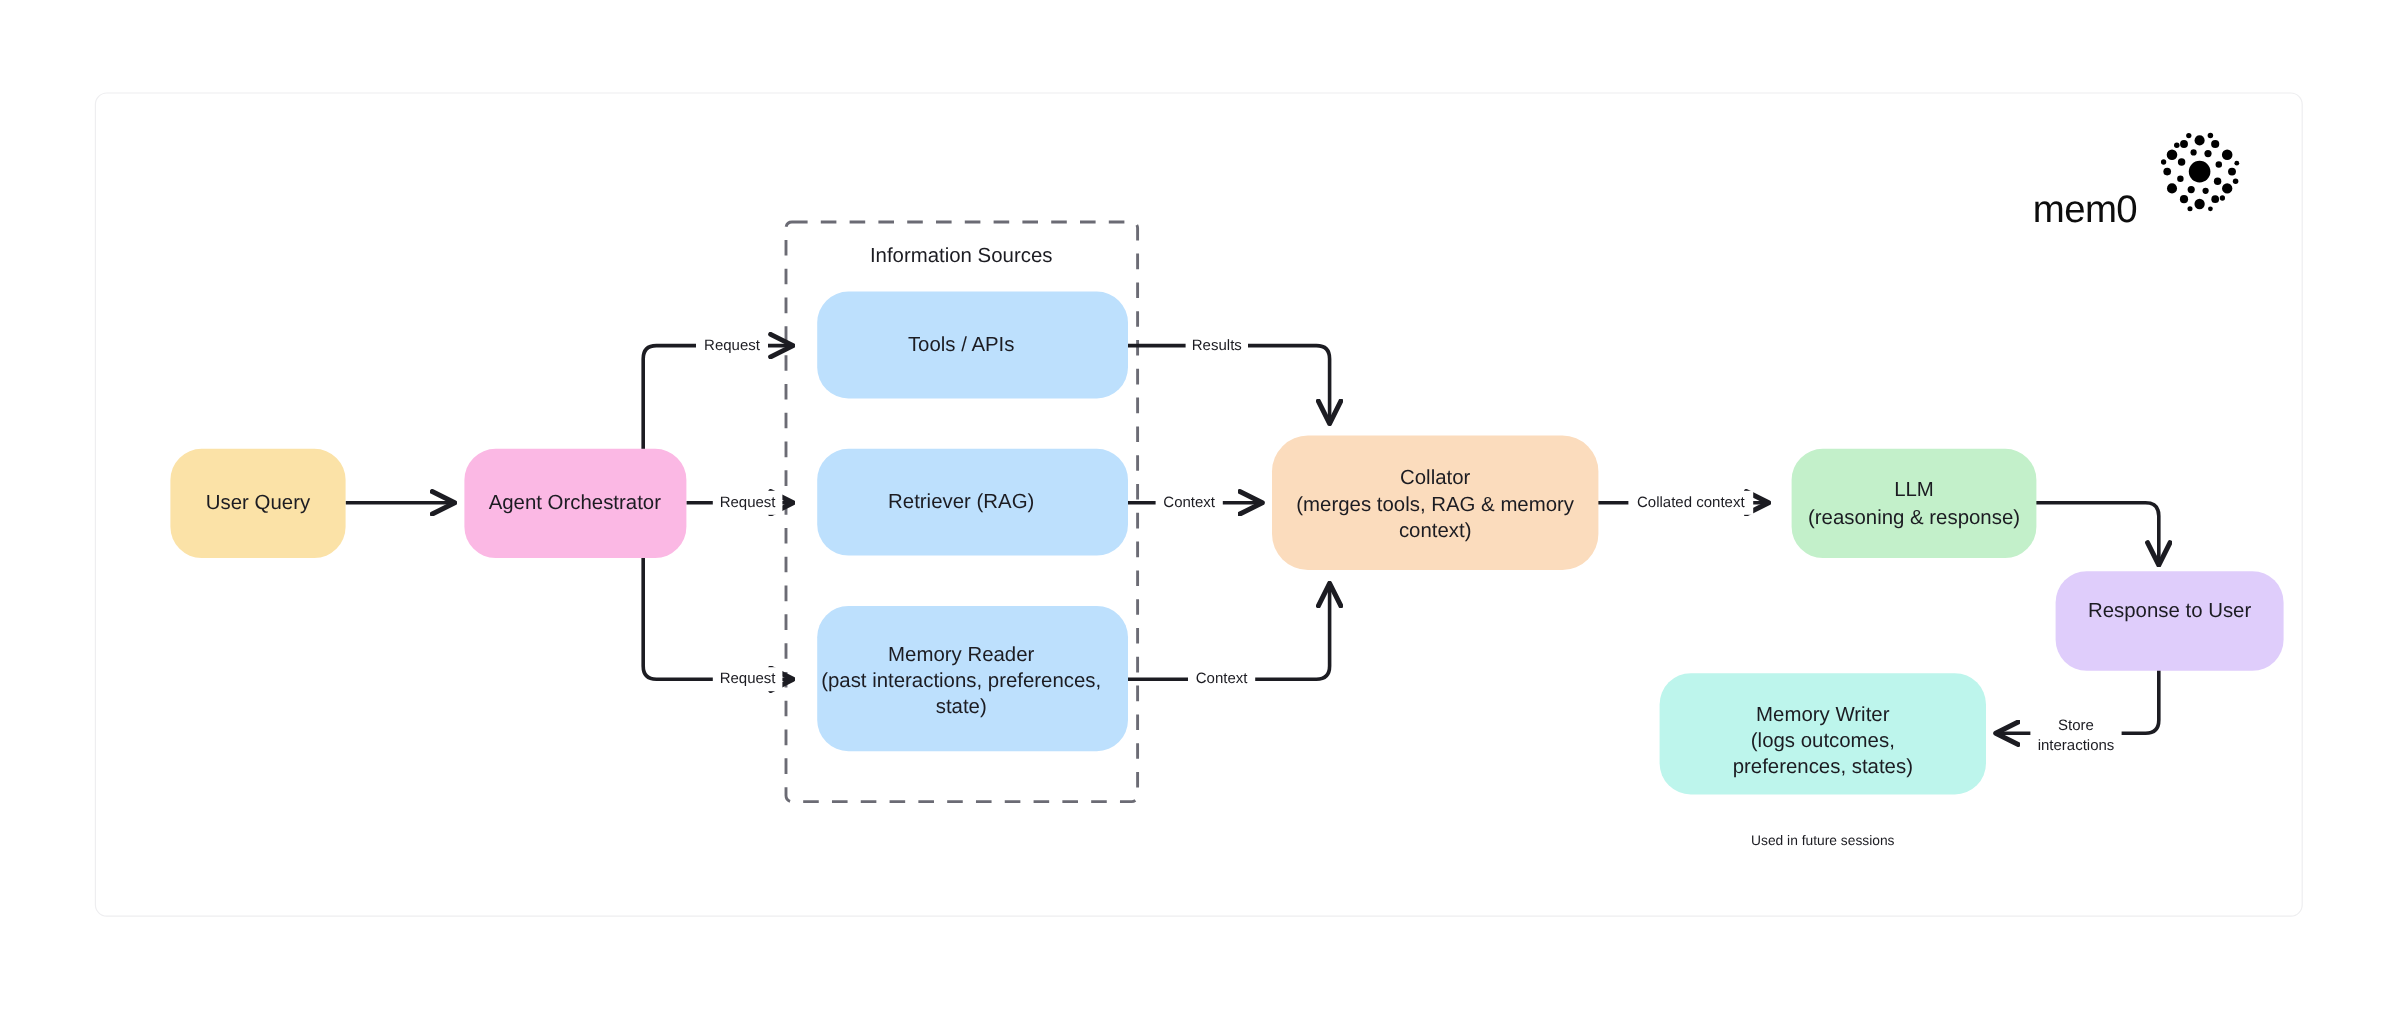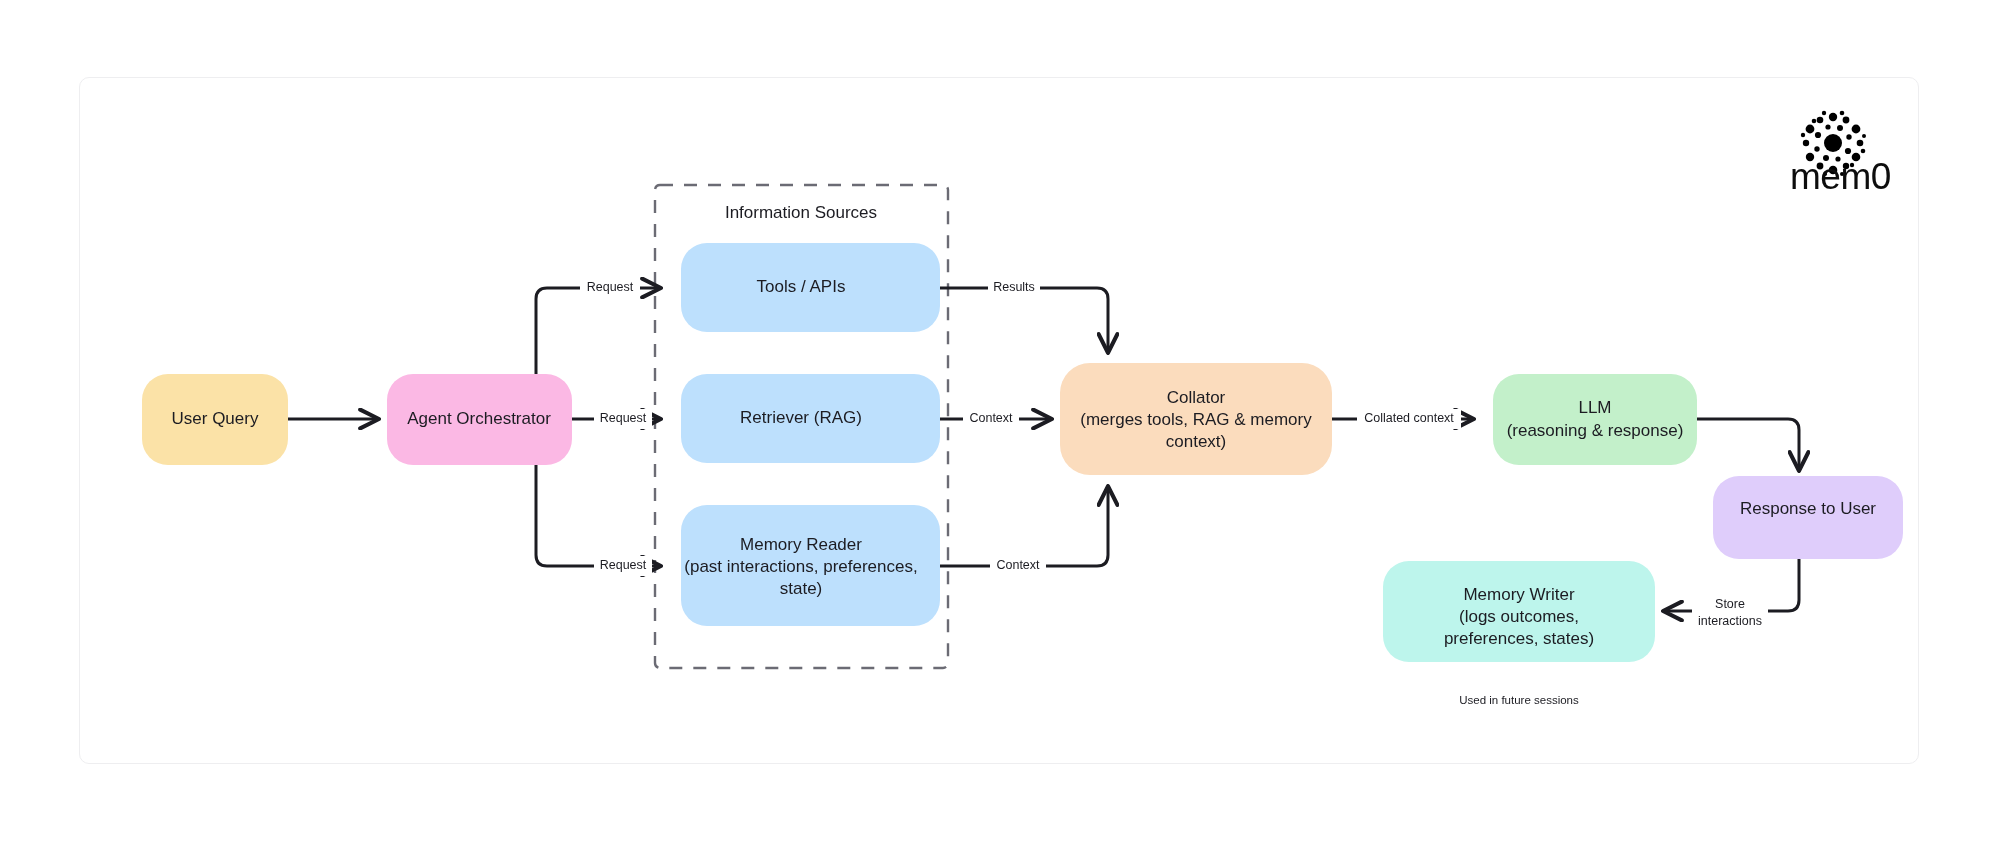--- a/index.html
+++ b/index.html
@@ -68,24 +68,24 @@
   }
   .dashed-group {
     fill: none;
     stroke: #6b6b74;
     stroke-width: 2.4;
     stroke-dasharray: 13 11;
   }
   .logo-word {
     position: absolute;
     font-family: "Liberation Sans", sans-serif;
-    font-size: 37px;
+    font-size: 32px;
     letter-spacing: -0.5px;
     color: #0d0d0d;
-    left: 1790px;
+    left: 1694px;
     top: 158px;
     line-height: 1;
   }
 </style>
 </head>
 <body>
 
 <div class="frame"></div>
 
 <svg id="canvas" width="2000" height="846" viewBox="0 0 2000 846">

